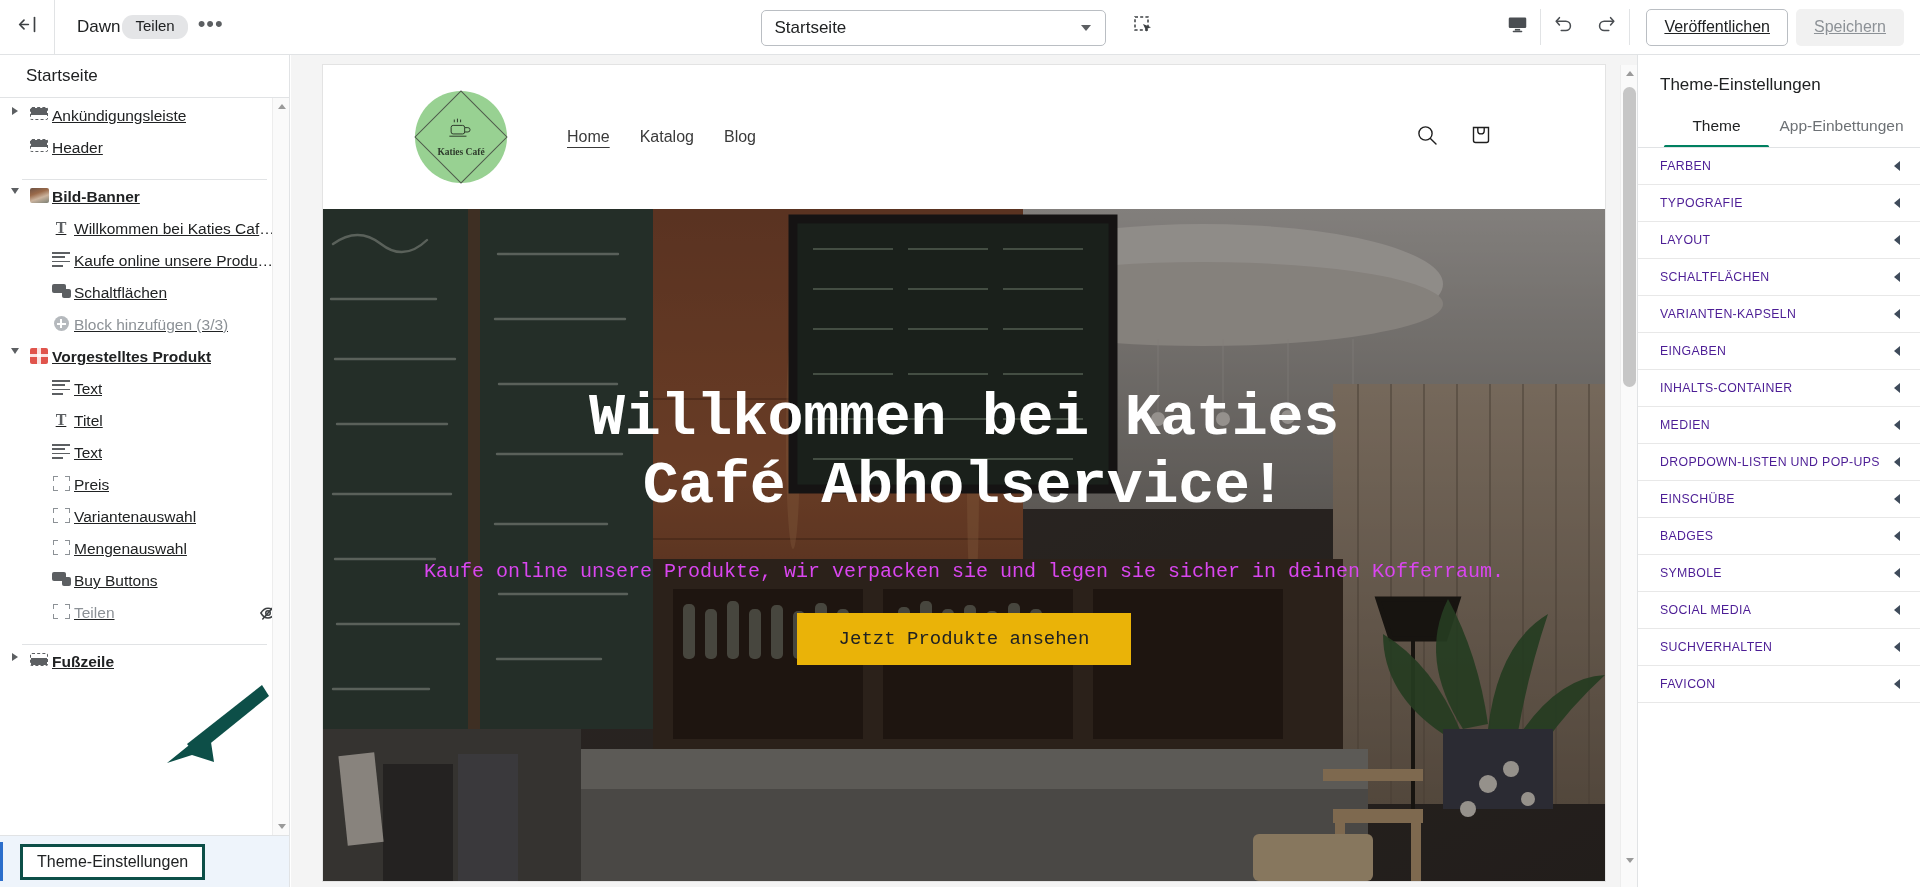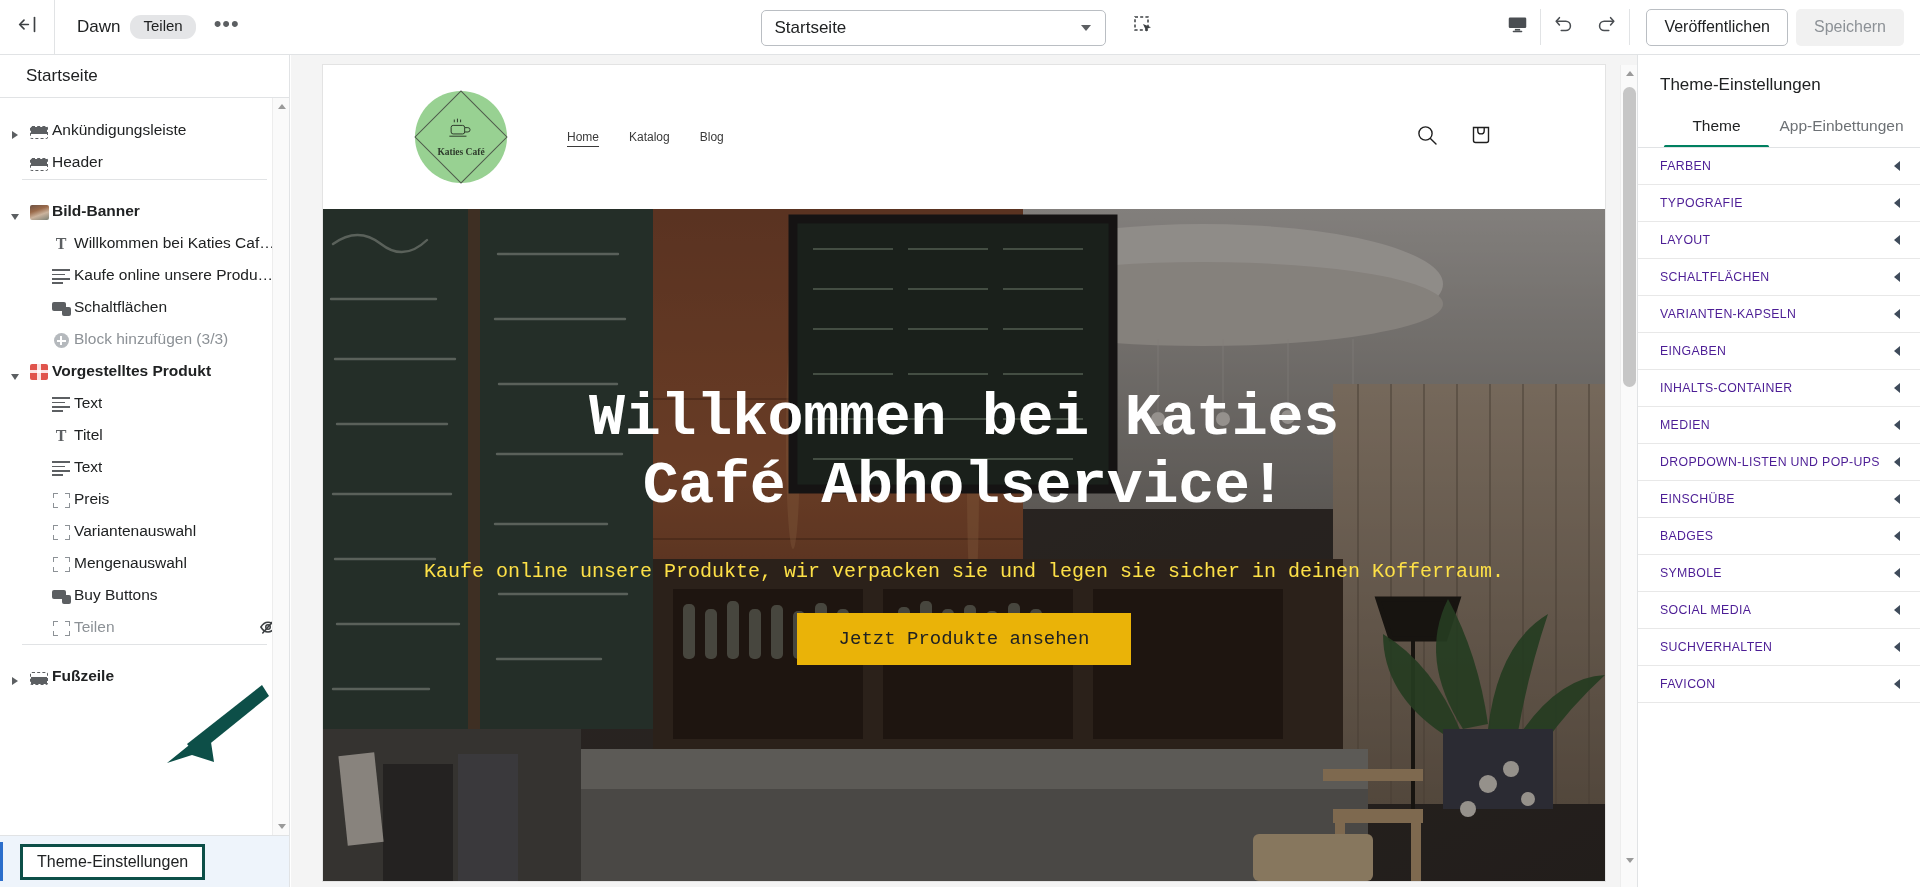--- a/index.html
+++ b/index.html
@@ -15,21 +15,21 @@
   
   #topbar{
     position:absolute; left:0; top:0; width:1920px; height:55px;
     background:#fff; border-bottom:1px solid #e1e3e5;
     display:flex; align-items:center;
   }
   .tb-back{
     width:55px; height:55px; display:flex; align-items:center; justify-content:center;
     border-right:1px solid #e1e3e5; cursor:pointer;
   }
-  .tb-left{ display:flex; align-items:center; gap:10px; padding-left:22px; }
+  .tb-left{ display:flex; align-items:center; gap:2px; padding-left:22px; }
   .tb-theme-name{ font-size:17px; color:#202223; }
   .badge-draft{
     background:#e4e5e7; color:#202223; font-size:15px;
     border-radius:11px; padding:3px 13px 4px; line-height:1.1;
   }
   .tb-more{
     font-size:22px; color:#5c5f62; letter-spacing:1px; cursor:pointer;
     padding:0 8px; line-height:12px; margin-top:-6px;
   }
   .tb-center{
@@ -56,42 +56,42 @@
     margin-left:auto; display:flex; align-items:center; height:55px;
   }
   .tb-divider{ width:1px; height:36px; background:#e1e3e5; margin:0 2px; }
   .icon-btn{
     width:42px;height:42px; display:flex;align-items:center;justify-content:center;
     border-radius:5px; cursor:pointer;
   }
   .btn{
     height:37px; border-radius:5px; font-size:16px;
     display:flex; align-items:center; justify-content:center;
-    padding:0 17px; cursor:pointer; white-space:nowrap;
+    padding:0 17px; cursor:pointer; white-space:nowrap;text-decoration:underline;
   }
   .btn-publish{ background:#fff; border:1px solid #babec3; color:#202223; margin-left:14px; }
   .btn-save{ background:#f1f1f1; color:#8c9196; border:1px solid transparent; margin:0 16px 0 8px; cursor:default; }
 
   
   #sidebar{
     position:absolute; left:0; top:55px; width:290px; height:832px;
     background:#fff; border-right:1px solid #e1e3e5;
     display:flex; flex-direction:column;
   }
   .sb-header{
     height:43px; display:flex; align-items:center; padding:0 26px;
     border-bottom:1px solid #e1e3e5; font-size:17px; color:#202223;
   }
   .sb-scrollarea{
     position:relative; flex:1; overflow:hidden;
   }
   .sb-tree{ padding:9px 0 0 0; }
   .tree-row{
-    display:flex; align-items:flex-end; height:32px;
-    padding-right:12px; cursor:pointer; position:relative;
+    display:flex; align-items:flex-start; height:32px;
+    padding-right:12px; cursor:pointer; position:relative;text-decoration:underline;
   }
   .tw{ width:22px; display:flex; justify-content:center; align-items:center; flex:none; }
   .twist{
     width:0;height:0;border-top:4px solid transparent;border-bottom:4px solid transparent;
     border-left:6px solid #5c5f62;
   }
   .twist.open{
     border-left:4px solid transparent;border-right:4px solid transparent;
     border-top:6px solid #5c5f62; border-bottom:none;
   }
@@ -180,41 +180,41 @@
     display:flex;flex-direction:column;align-items:center;justify-content:center;
     position:relative; flex:none; margin-left:32px;
   }
   .logo .diamond{
     position:absolute; left:50%; top:50%; width:66px;height:66px;
     transform:translate(-50%,-50%) rotate(45deg); border:1.3px solid #4f5a4c;
   }
   .logo .cup{ position:relative; z-index:2; margin-bottom:2px; }
   .logo .logotext{ position:relative; z-index:2; font-family:"Liberation Serif", serif; font-weight:700; font-size:9.5px; color:#2e3b2c; }
   .pv-nav{ display:flex; gap:30px; margin-left:60px; }
-  .pv-nav a{ font-size:12px; color:#3a3a3a; text-decoration:none; cursor:pointer; }
+  .pv-nav a{ font-size:16px; color:#3a3a3a; text-decoration:none; cursor:pointer; }
   .pv-nav a.active{ text-decoration:underline; text-underline-offset:5px; }
   .pv-head-icons{ margin-left:auto; display:flex; gap:30px; align-items:center; padding-right:52px; }
 
   .hero{
     position:relative; height:672px; overflow:hidden;
     background:#2b2724;
     font-family:Liberation Mono, monospace;
   }
   .hero-photo{ position:absolute; inset:0; }
   .hero-overlay{ position:absolute; inset:0; background:rgba(24,20,18,.42); }
   .hero-content{
     position:absolute; inset:0; display:flex; flex-direction:column;
     align-items:center; justify-content:center; padding:0 60px 40px; z-index:3;
   }
   .hero-h1{
     color:#fff; font-size:60px; font-weight:700; line-height:1.13; text-align:center;
     max-width:920px; letter-spacing:-.3px;
   }
   .hero-sub{
-    color:#fde047; font-size:20px; margin-top:40px; text-align:center; font-weight:400;
+    color:#d946ef; font-size:20px; margin-top:40px; text-align:center; font-weight:400;
   }
   .hero-btn{
     margin-top:30px; background:#eab308; color:#202223; font-size:19px;
     padding:15px 42px; cursor:pointer;
   }
 
   
   .pv-scroll{
     position:absolute; right:0; top:10px; bottom:0; width:17px;
     background:#fafafa; border-left:1px solid #ededed;

